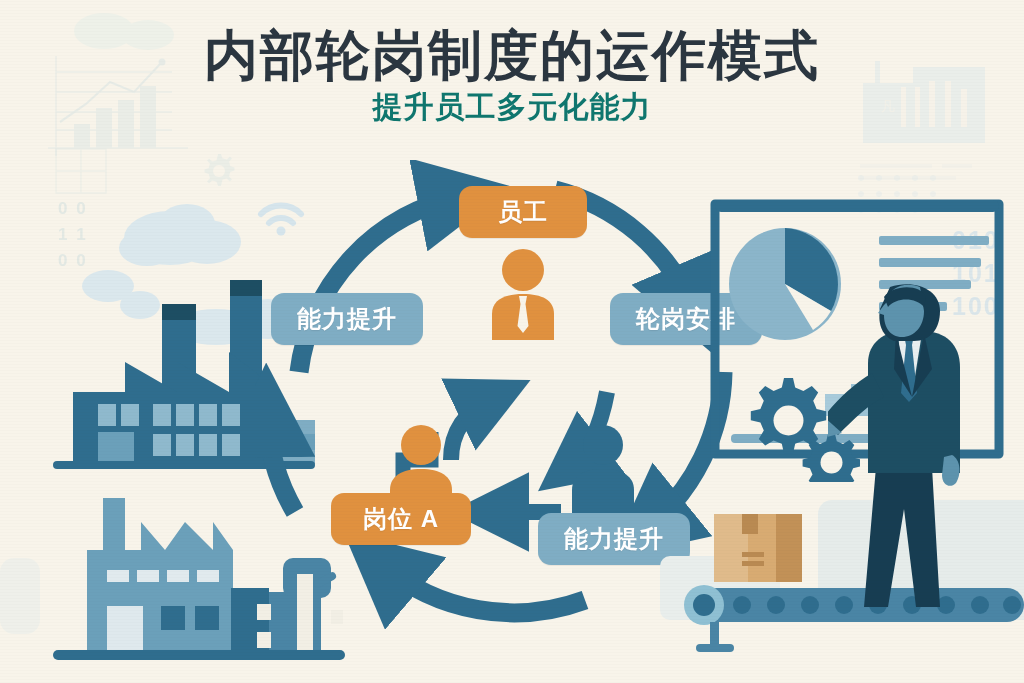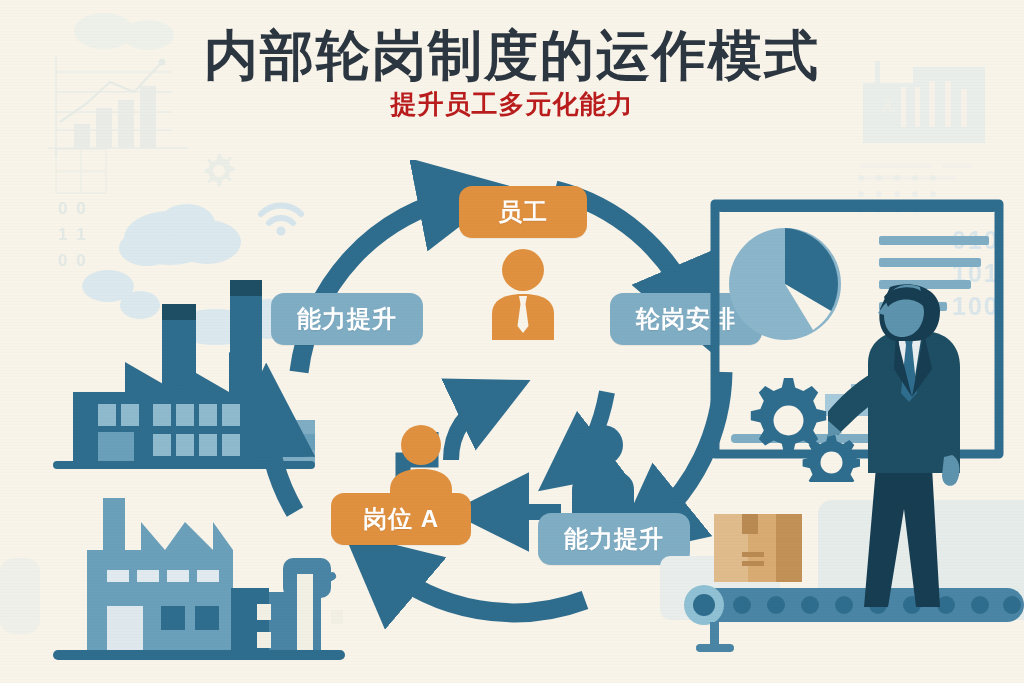--- a/index.html
+++ b/index.html
@@ -52,21 +52,21 @@
   #box{position:absolute;left:712px;top:508px;width:92px;height:76px;}
 
   
   #titleWrap{position:absolute;left:0;top:28px;width:1024px;text-align:center;z-index:40;}
   #title{
     font-size:54px;font-weight:bold;color:#2b3640;letter-spacing:2px;
     line-height:1.02;margin:0;
     font-family:"Liberation Sans","DejaVu Sans",sans-serif;
   }
   #subtitle{
-    font-size:26px;font-weight:bold;color:#b91c1c;letter-spacing:1px;
+    font-size:30px;font-weight:bold;color:#0f766e;letter-spacing:1px;
     margin:8px 0 0 0;line-height:1.05;
   }
   .grain{position:absolute;inset:0;pointer-events:none;
     background:
       repeating-linear-gradient(0deg, rgba(0,0,0,.012) 0 1px, rgba(255,255,255,0) 1px 3px);
     mix-blend-mode:multiply;}
 </style>
 </head>
 <body>
 

